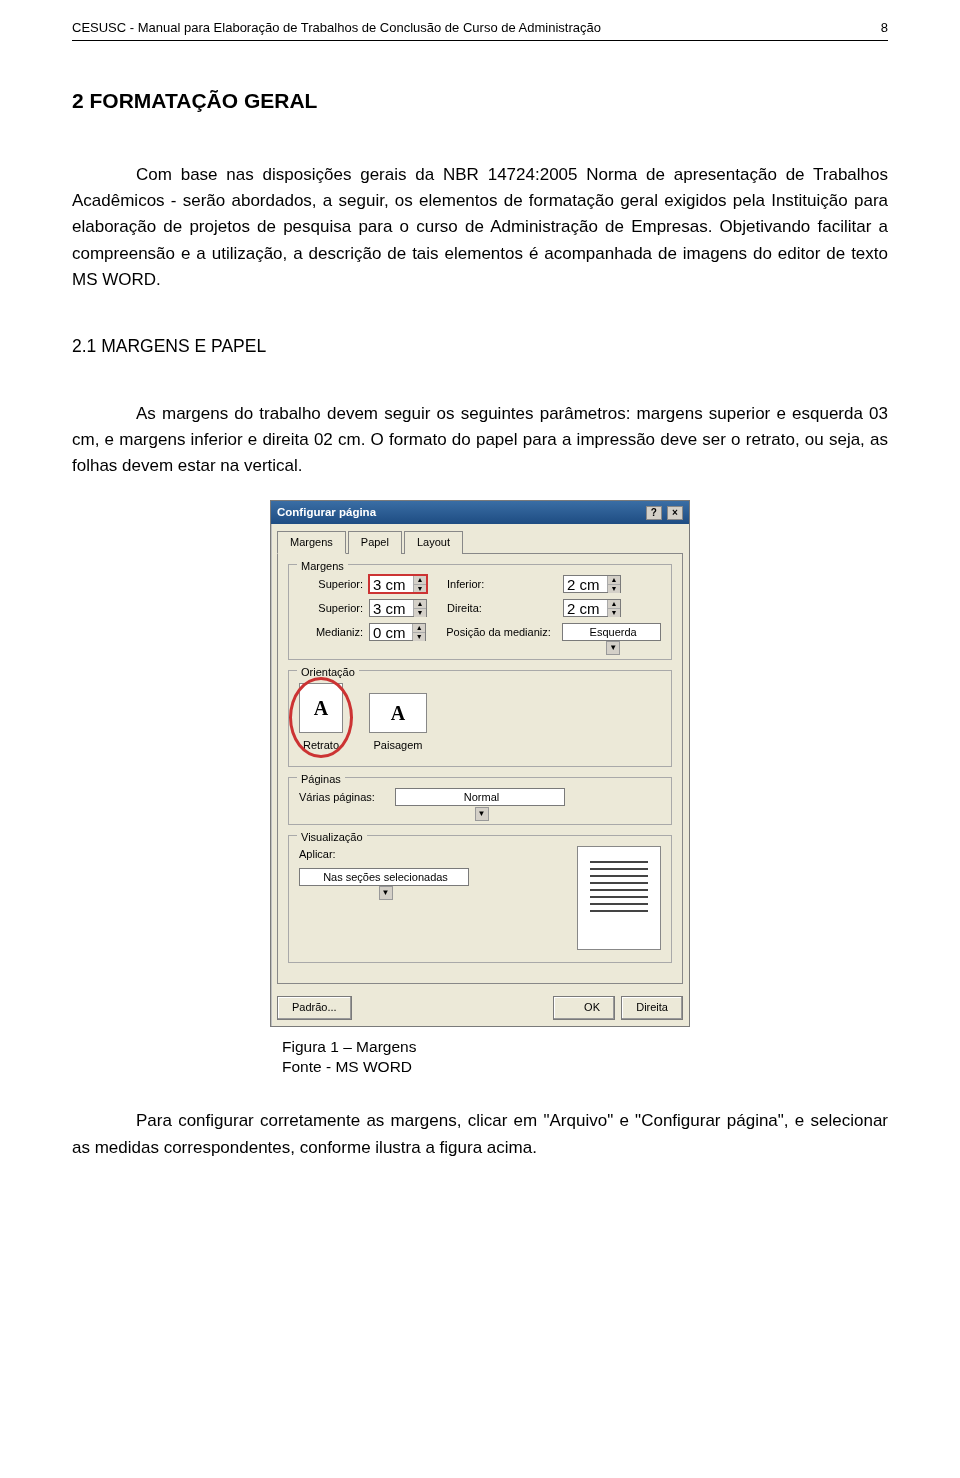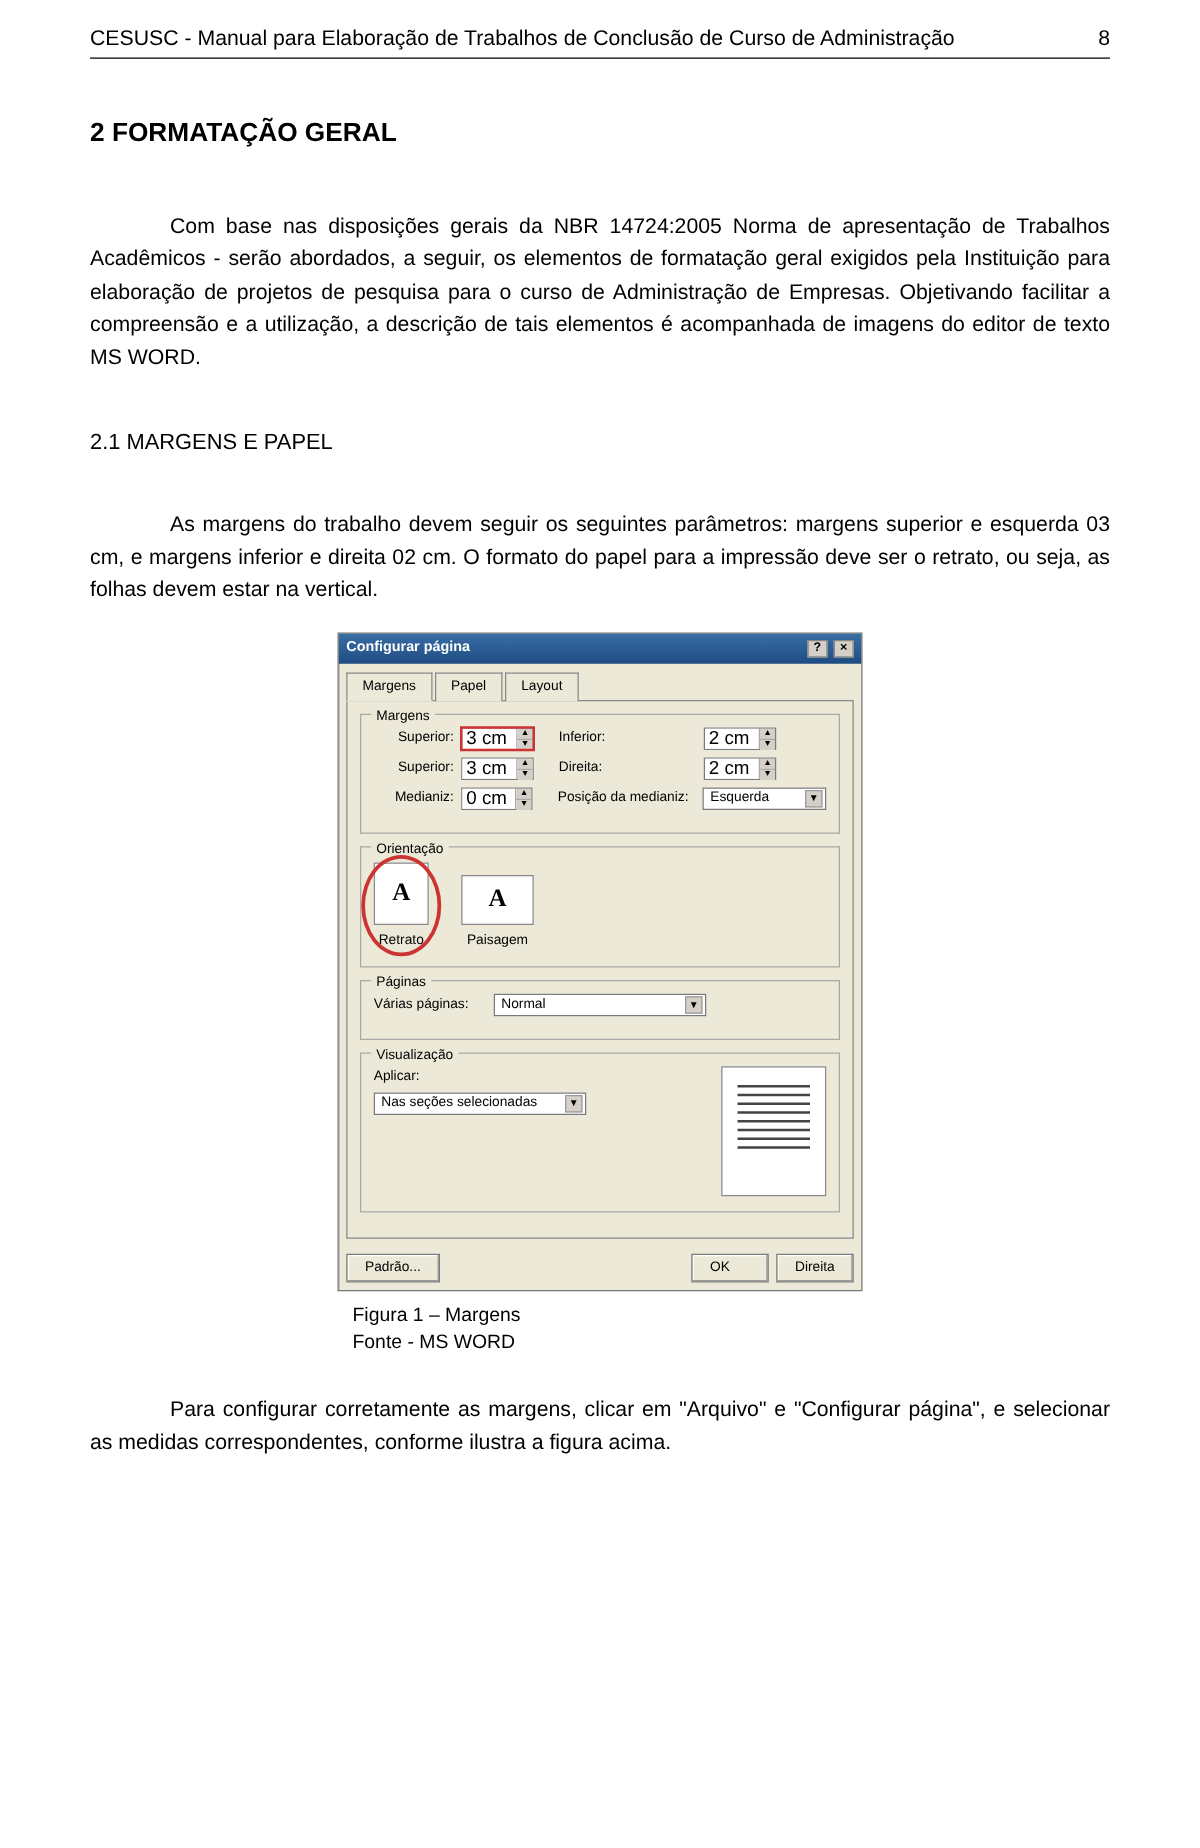--- a/index.html
+++ b/index.html
@@ -10,21 +10,21 @@
     width: 960px;
     margin: 0 auto;
     padding: 18px 72px 40px 72px;
     font-size: 17px;
     line-height: 1.55;
   }
   .header-row {
     display: flex;
     justify-content: space-between;
     align-items: baseline;
-    font-size: 17px;
+    font-size: 13px;
     margin-bottom: 2px;
   }
   .header-rule {
     border: none;
     border-top: 1px solid #000;
     margin-bottom: 44px;
   }
   h2.section {
     font-size: 21px;
     font-weight: bold;
@@ -154,20 +154,21 @@
   .combo {
     display: flex;
     align-items: center;
     justify-content: space-between;
     border: 1px solid #7a7a7a;
     background: #fff;
     height: 18px;
     padding: 0 2px 0 5px;
     font-size: 11px;
     width: 140px;
+    flex-direction: column;
   }
   .combo .arrow {
     width: 14px; height: 14px;
     background: #d4d0c8;
     border: 1px solid #999;
     text-align: center;
     font-size: 8px; line-height: 12px;
   }
   .orientation-row {
     display: flex;
@@ -215,21 +216,21 @@
     display: flex;
     justify-content: space-between;
     padding: 6px;
   }
   .btn {
     border: 1px solid #7a7a7a;
     background: #ece9d8;
     padding: 2px 14px;
     font-size: 11px;
     min-width: 62px;
-    text-align: left;
+    text-align: right;
     box-shadow: inset -1px -1px 0 #999, inset 1px 1px 0 #fff;
   }
   .caption {
     font-size: 15.5px;
     margin: 8px 0 30px 210px;
     line-height: 1.35;
   }
 </style>
 </head>
 <body>

